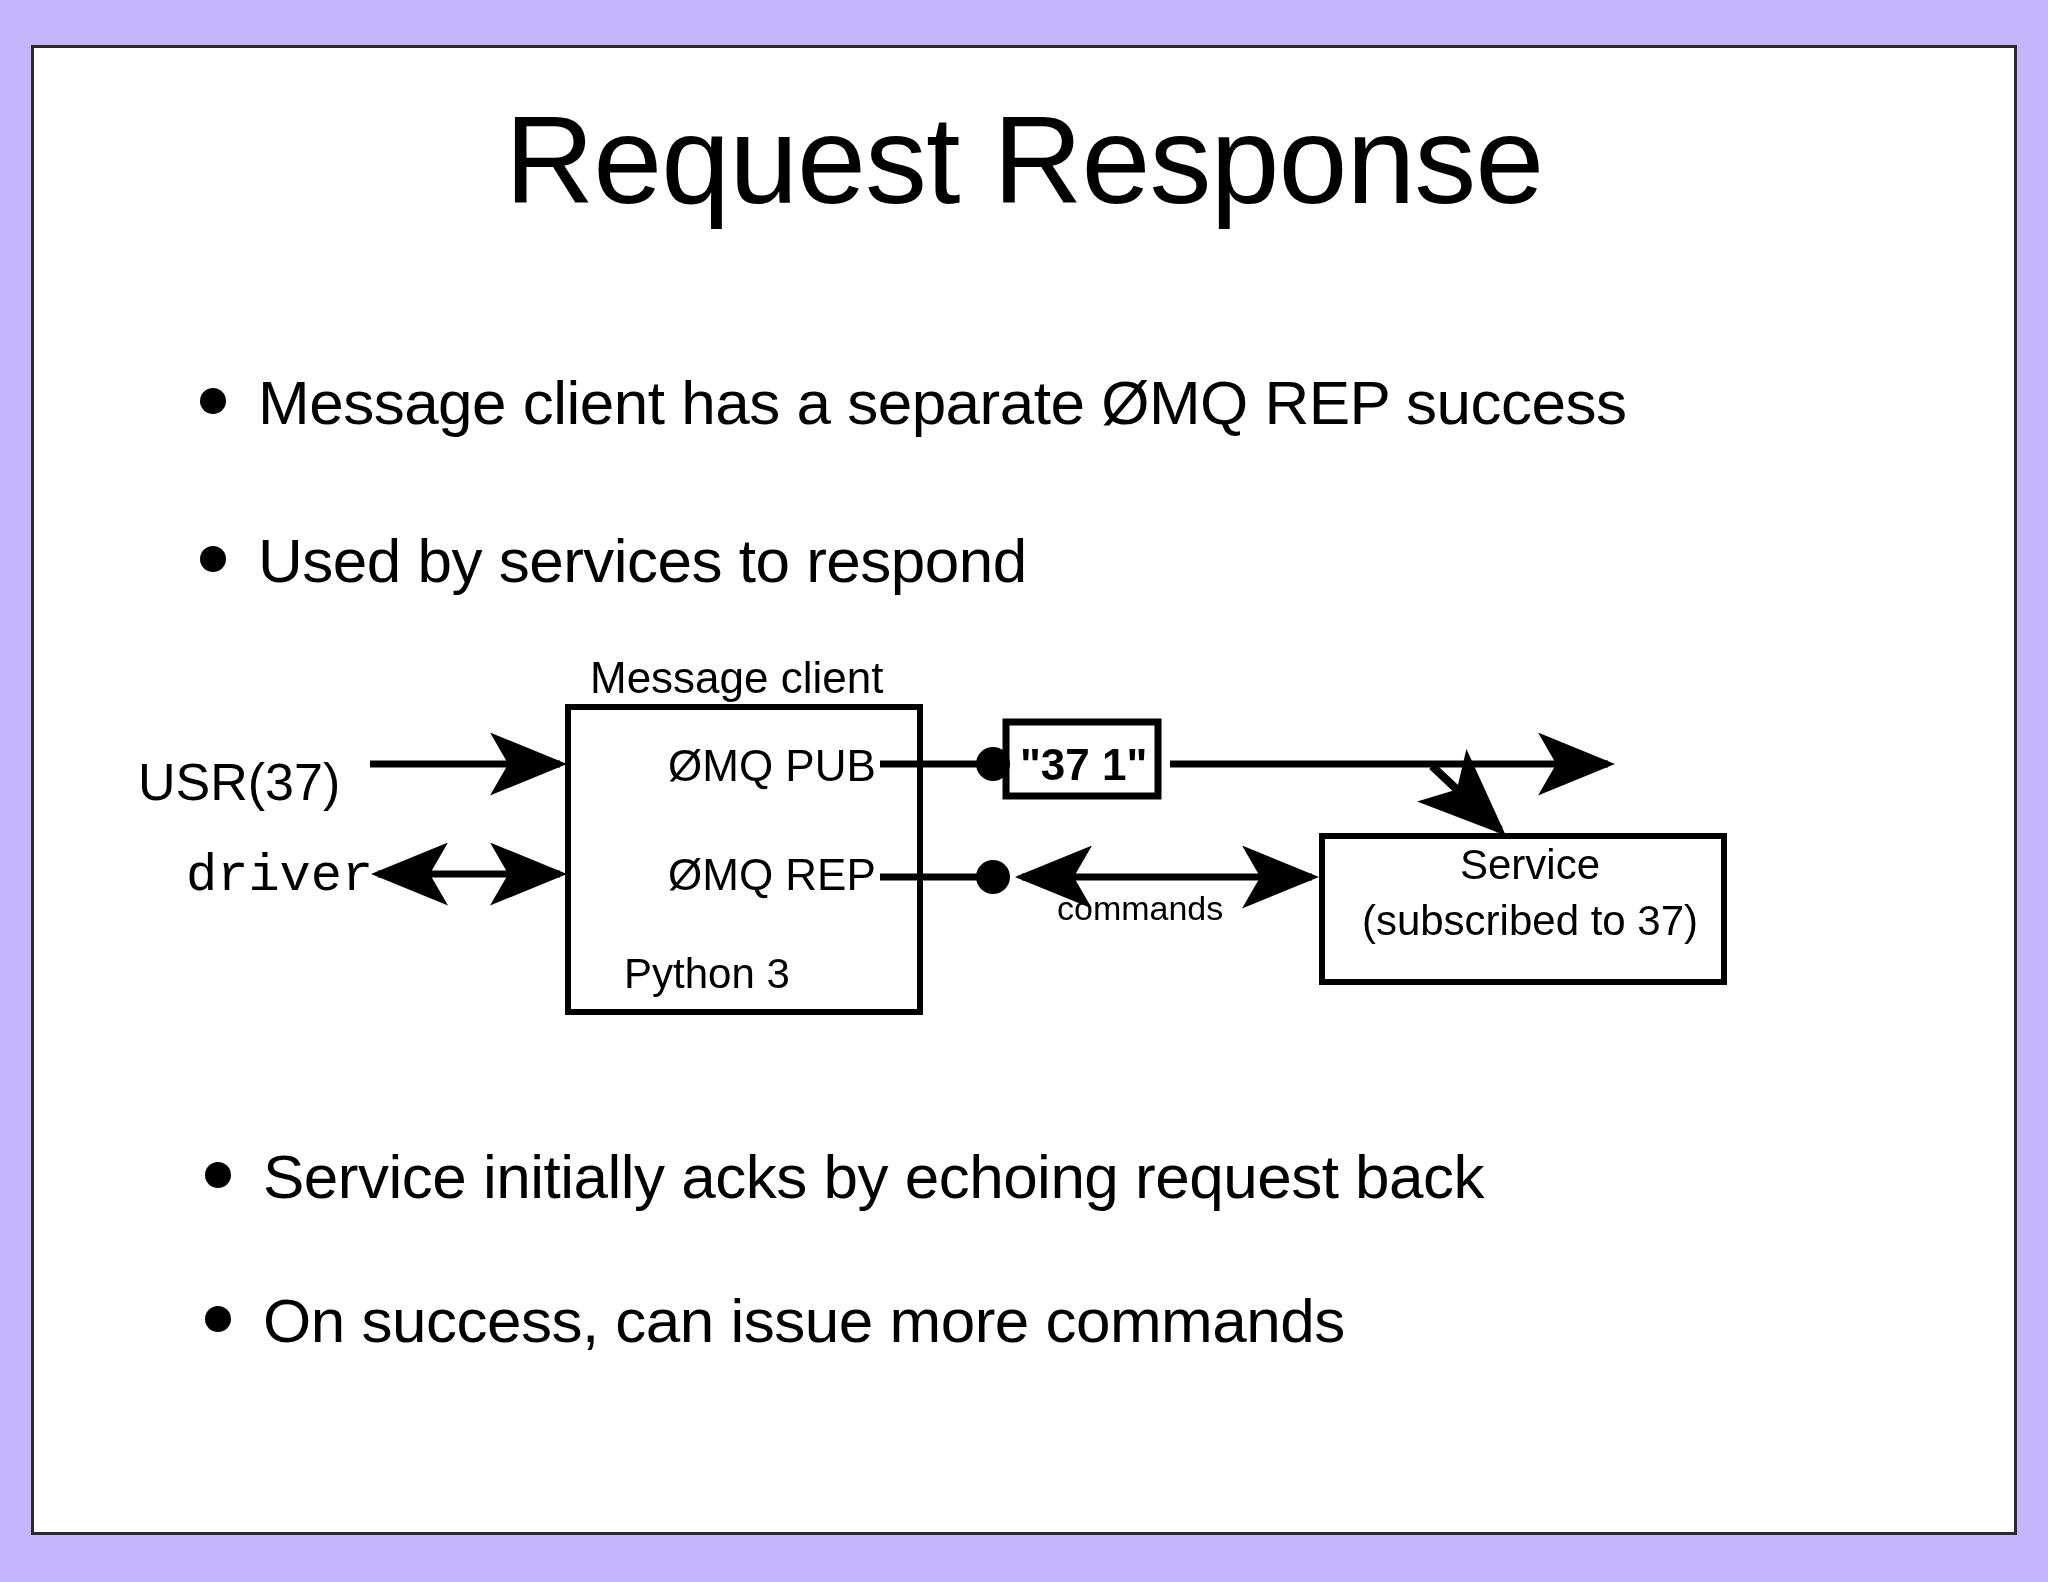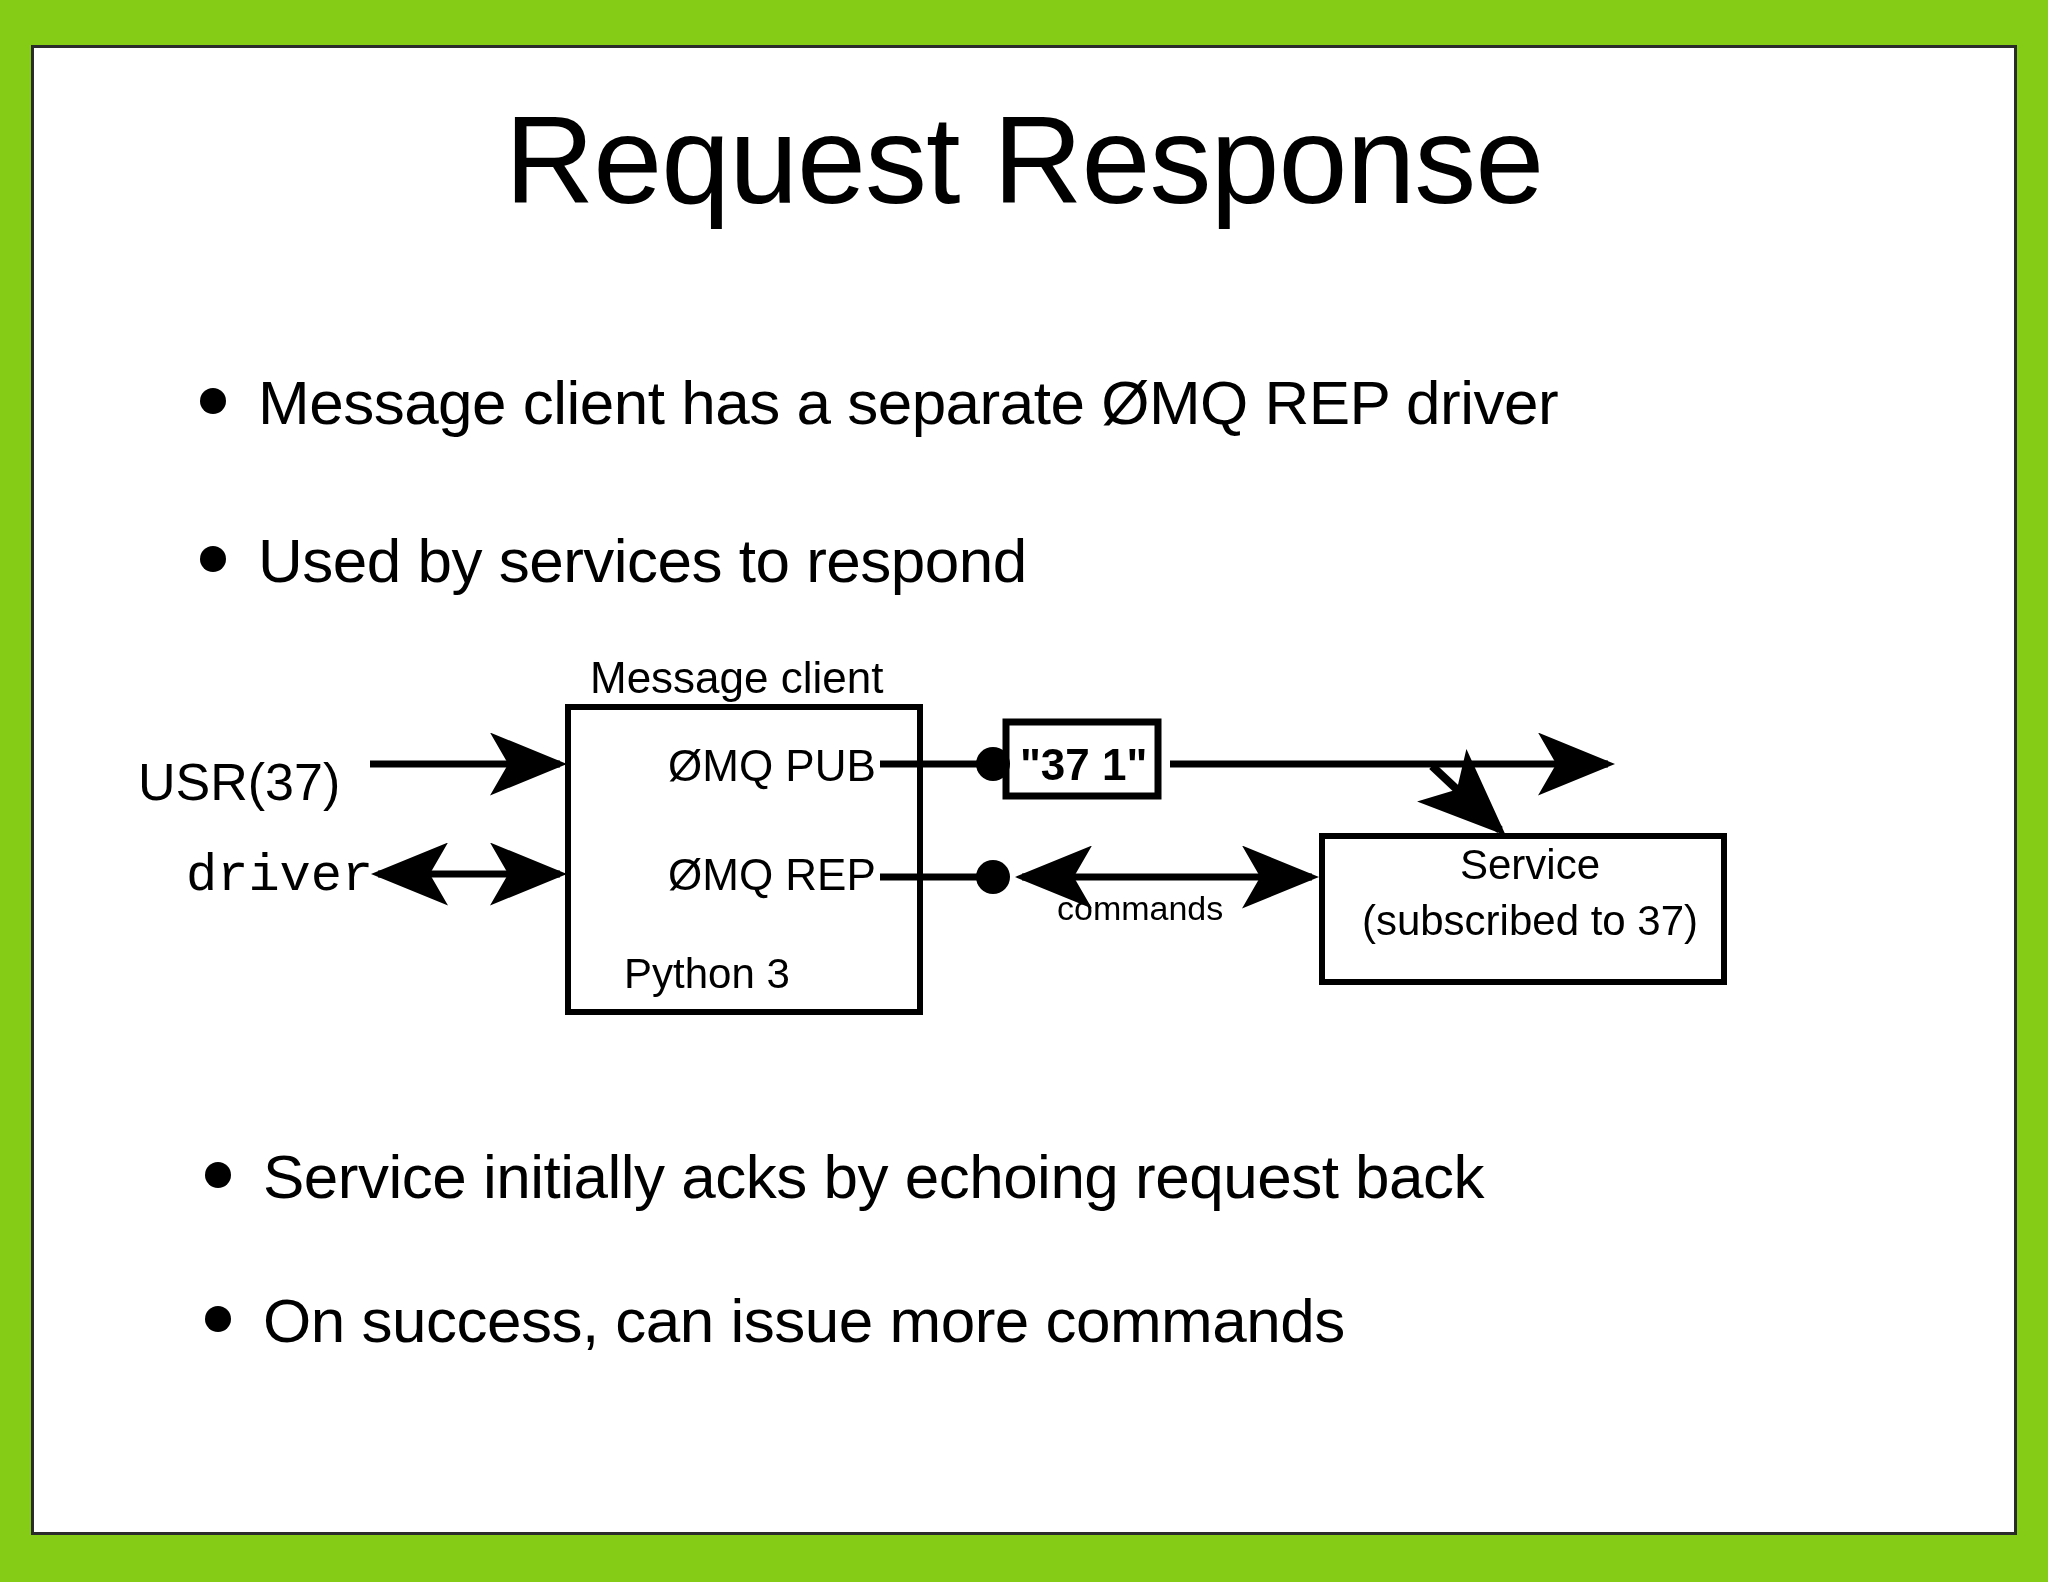--- a/index.html
+++ b/index.html
@@ -13,21 +13,21 @@
     font-family: "Liberation Sans", sans-serif;
     color: #000000;
     overflow: hidden;
   }
 
   #slide {
     position: absolute;
     left: 0; top: 0;
     width: 2048px;
     height: 1582px;
-    background: #84cc16;
+    background: #c4b5fd;
   }
 
   
   #slide-frame {
     position: absolute;
     left: 31px;
     top: 45px;
     width: 1986px;
     height: 1490px;
     border: 3px solid #2b2b2b;
@@ -110,21 +110,21 @@
 <body>
 
 <div id="slide">
 
   <div id="slide-frame"></div>
 
   <div id="slide-title">Request Response</div>
 
   <div class="bullet-row" id="bullet-0">
     <span class="bullet-dot"></span>
-    <span class="bullet-text">Message client has a separate ØMQ REP driver</span>
+    <span class="bullet-text">Message client has a separate ØMQ REP success</span>
   </div>
   <div class="bullet-row" id="bullet-1">
     <span class="bullet-dot"></span>
     <span class="bullet-text">Used by services to respond</span>
   </div>
 
   <div class="bullet-row" id="bullet-3">
     <span class="bullet-dot"></span>
     <span class="bullet-text">On success, can issue more commands</span>
   </div>

